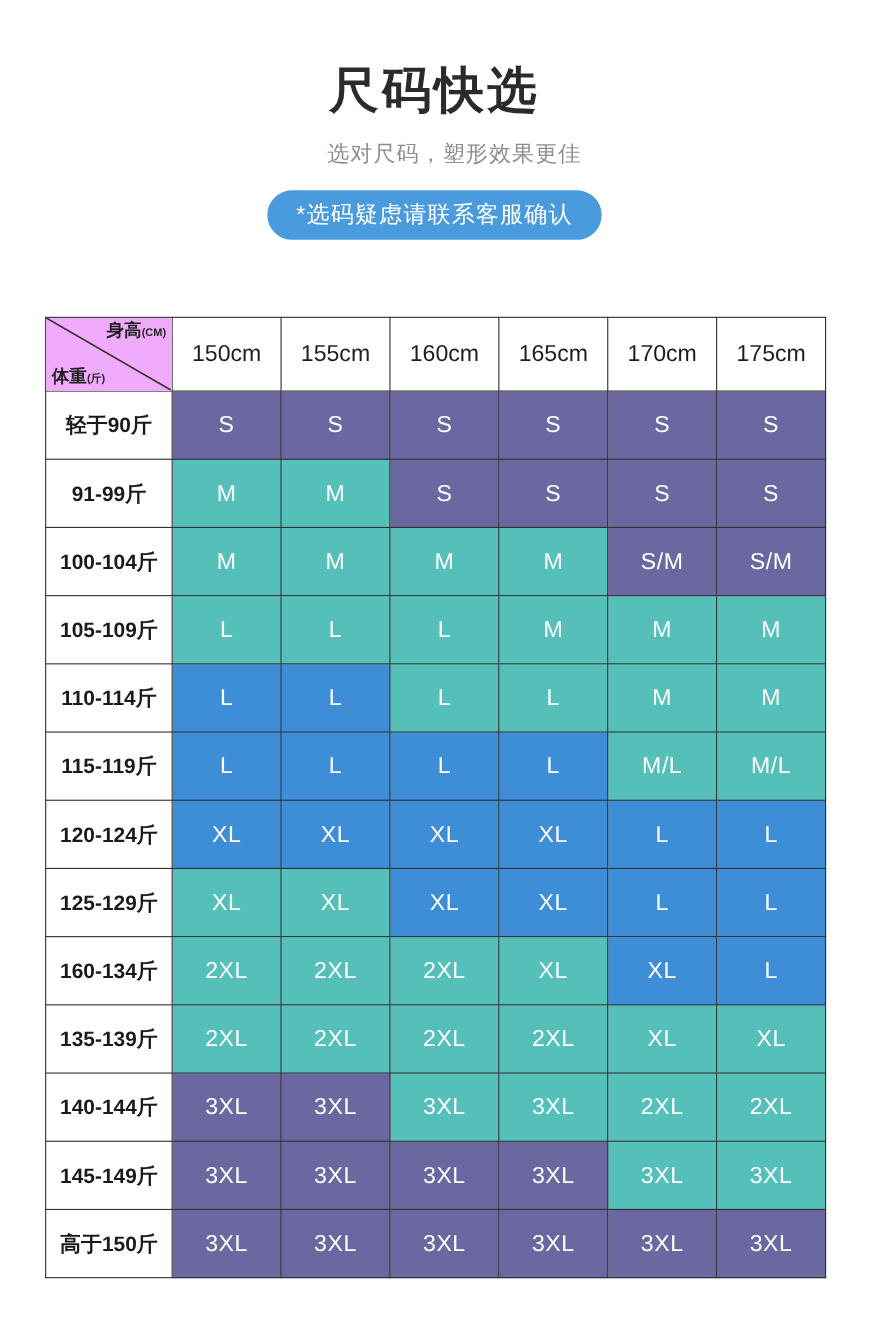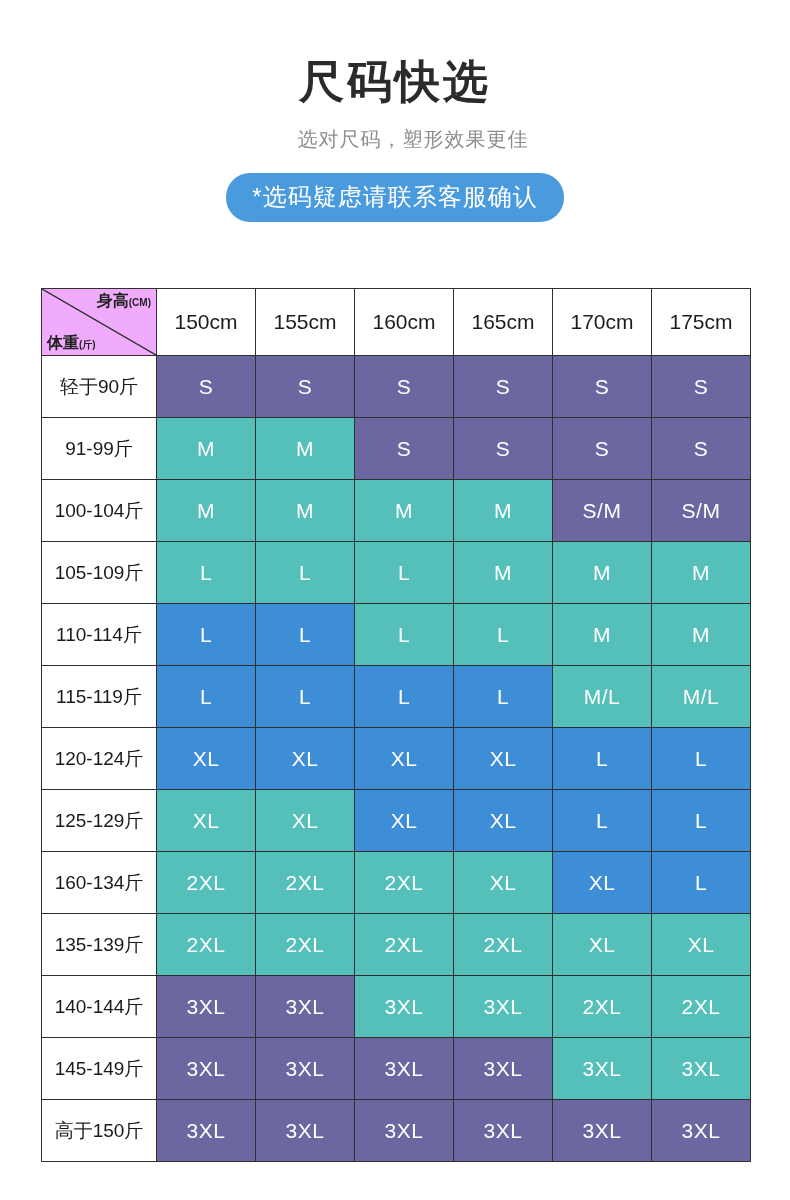--- a/index.html
+++ b/index.html
@@ -46,21 +46,21 @@
   }
   .notice-wrap {
     margin-top: 20px;
     display: flex;
     justify-content: center;
   }
   .notice-pill {
     display: inline-block;
     background: #4a9bde;
     color: #ffffff;
-    font-size: 24px;
+    font-size: 21px;
     letter-spacing: 1px;
     padding: 8px 26px 9px 26px;
     border-radius: 24px;
     white-space: nowrap;
     border: none;
     cursor: pointer;
     font-family: inherit;
   }
 
   
@@ -133,21 +133,21 @@
     font-weight: normal;
     color: #1d1d1d;
     letter-spacing: 0px;
     border-radius: 24px;
   }
 
   .row-label {
     height: 61px;
     background: #ffffff;
     font-size: 19px;
-    font-weight: normal;
+    font-weight: bold;
     color: #1a1a1a;
     letter-spacing: 0px;
     white-space: nowrap;
   }
 
   .cell {
     height: 61px;
     font-size: 21px;
     color: #ffffff;
     letter-spacing: 0.5px;

